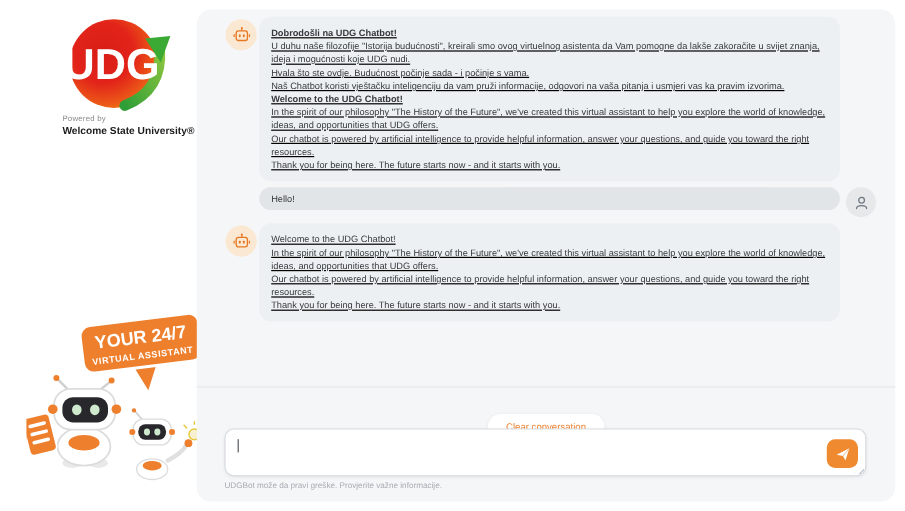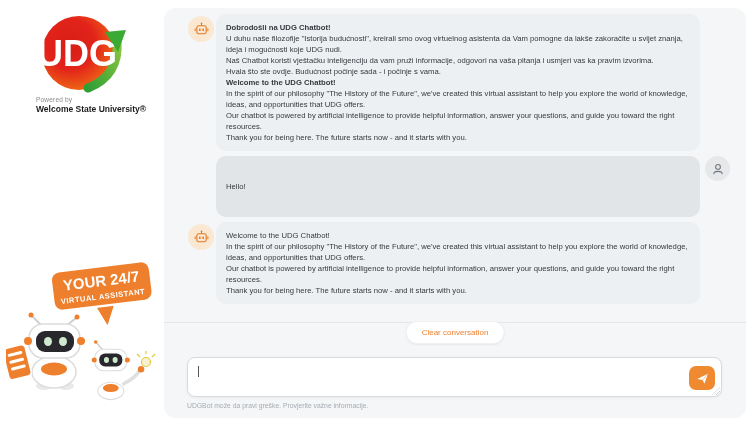--- a/index.html
+++ b/index.html
@@ -1,42 +1,42 @@
 <!DOCTYPE html>
 <html><head>
 <meta charset="utf-8">
 <style>
   html,body{margin:0;padding:0;background:#fff;}
   *{box-sizing:border-box;font-family:"Liberation Sans",sans-serif;}
   .stage{position:relative;width:754px;height:426px;background:#ffffff;overflow:hidden;}
 
   
-  .sidebar{position:absolute;left:0;top:0;width:163px;height:334px;background:#ffffff;}
+  .sidebar{position:absolute;left:16px;top:0;width:163px;height:334px;background:#ffffff;}
   .logo-wrap{position:absolute;left:26px;top:8px;width:112px;height:96px;}
   .powered{position:absolute;left:36px;top:96px;font-size:6.5px;color:#8a8a8a;letter-spacing:.2px;}
   .university{position:absolute;left:36px;top:104px;font-size:8.5px;font-weight:bold;color:#1c1c1c;}
   .mascot-wrap{position:absolute;left:6px;top:258px;width:156px;height:150px;}
 
   
   .panel{position:absolute;left:164px;top:8px;width:582px;height:410px;background:#f4f6f7;border-radius:12px;}
   .messages{position:absolute;left:24px;top:6px;right:16px;}
   .row{display:flex;align-items:flex-start;}
-  .row.bot{margin-bottom:5px;}
+  .row.bot{margin-bottom:5px;text-decoration:underline;}
   .row.user{margin-bottom:5px;}
   .avatar{width:26px;height:26px;border-radius:50%;flex:0 0 auto;display:flex;align-items:center;justify-content:center;}
   .avatar.bot{background:#fbe8d3;margin-right:2px;margin-top:2px;}
   .avatar.user{width:25px;height:25px;background:#e6e8ea;margin-left:5px;margin-top:0px;}
   .bubble{border-radius:10px;padding:8px 10px;font-size:7.7px;line-height:11px;color:#36393d;width:484px;flex:0 0 auto;}
   .bubble.bot{background:#edf0f2;}
-  .bubble.user{background:#e2e5e7;margin-left:28px;padding:25px 10px;}
+  .bubble.user{background:#e2e5e7;margin-left:28px;padding:4px 10px;}
   .bubble p{margin:0;}
   .bubble p.b{font-weight:bold;}
 
   .divider{position:absolute;left:0;right:0;top:314px;height:1px;background:#e4e7e9;}
-  .clear-btn{position:absolute;top:313px;left:50%;transform:translateX(-50%);background:#fff;border:1px solid #f0f1f2;
+  .clear-btn{position:absolute;top:336px;left:50%;transform:translateX(-50%);background:#fff;border:1px solid #f0f1f2;
     box-shadow:0 1px 2px rgba(0,0,0,.06);border-radius:13px;color:#ee7f2d;font-size:8px;padding:6px 15px;cursor:pointer;}
 
   .input-row{position:absolute;left:23px;top:349px;width:535px;height:40px;}
   .input-box{position:absolute;inset:0;background:#fff;border:1px solid #d7dbde;border-radius:8px;
     box-shadow:0 1px 3px rgba(0,0,0,.05);}
   .input-box textarea{position:absolute;inset:0;width:100%;height:100%;border:none;outline:none;resize:none;
     background:transparent;font-size:8px;padding:8px 38px 8px 11px;color:#36393d;}
   .caret{position:absolute;left:10px;top:8px;width:1px;height:11px;background:#55595e;}
   .send-btn{position:absolute;right:6px;top:8px;width:26px;height:24px;background:#ef8a30;border:none;border-radius:7px;
     display:flex;align-items:center;justify-content:center;cursor:pointer;}
@@ -144,22 +144,22 @@
             <rect x="3" y="4" width="10" height="8.5" rx="2" fill="none" stroke="#e87722" stroke-width="1.2"></rect>
             <line x1="1.2" y1="7" x2="1.2" y2="9.5" stroke="#e87722" stroke-width="1.1"></line>
             <line x1="14.8" y1="7" x2="14.8" y2="9.5" stroke="#e87722" stroke-width="1.1"></line>
             <rect x="5.4" y="7" width="1.6" height="2.6" rx="0.6" fill="#e87722"></rect>
             <rect x="9" y="7" width="1.6" height="2.6" rx="0.6" fill="#e87722"></rect>
           </svg>
         </div>
         <div class="bubble bot">
           <p class="b">Dobrodošli na UDG Chatbot!</p>
           <p>U duhu naše filozofije "Istorija budućnosti", kreirali smo ovog virtuelnog asistenta da Vam pomogne da lakše zakoračite u svijet znanja, ideja i mogućnosti koje UDG nudi.</p>
+          <p>Hvala što ste ovdje. Budućnost počinje sada - i počinje s vama.</p>
           <p>Naš Chatbot koristi vještačku inteligenciju da vam pruži informacije, odgovori na vaša pitanja i usmjeri vas ka pravim izvorima.</p>
-          <p>Hvala što ste ovdje. Budućnost počinje sada - i počinje s vama.</p>
           <p class="b">Welcome to the UDG Chatbot!</p>
           <p>In the spirit of our philosophy "The History of the Future", we've created this virtual assistant to help you explore the world of knowledge, ideas, and opportunities that UDG offers.</p>
           <p>Our chatbot is powered by artificial intelligence to provide helpful information, answer your questions, and guide you toward the right resources.</p>
           <p>Thank you for being here. The future starts now - and it starts with you.</p>
         </div>
       </div>
 
       <div class="row user">
         <div class="bubble user">
           <p>Hello!</p>

